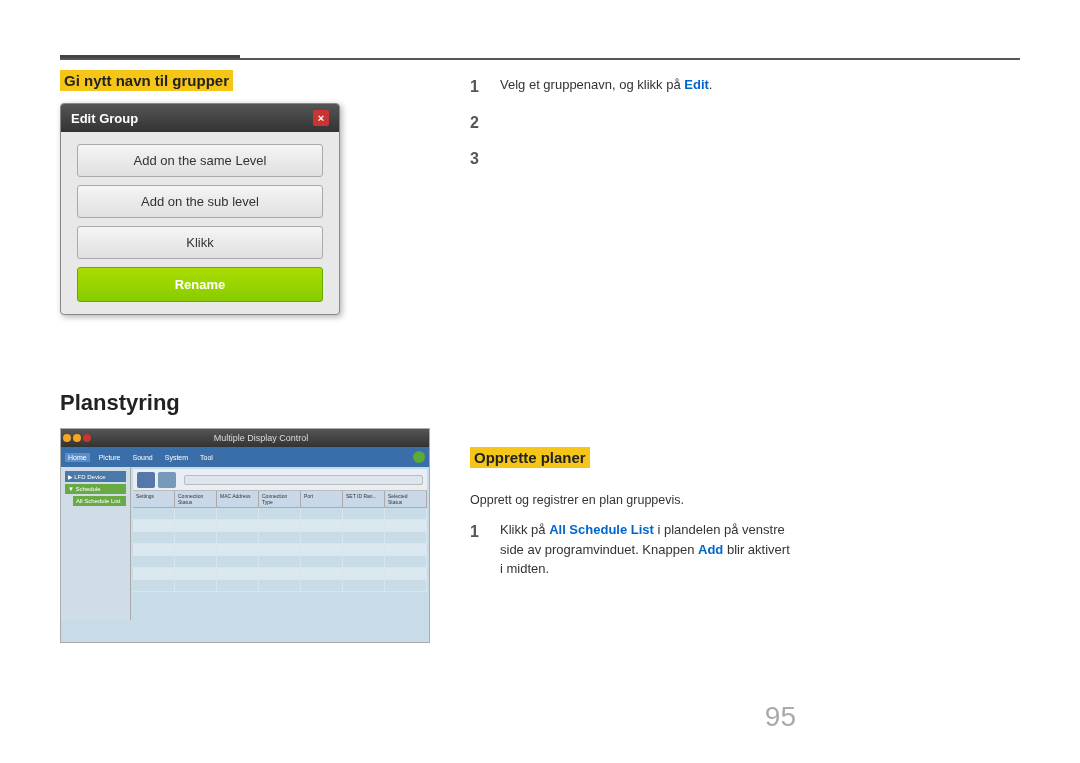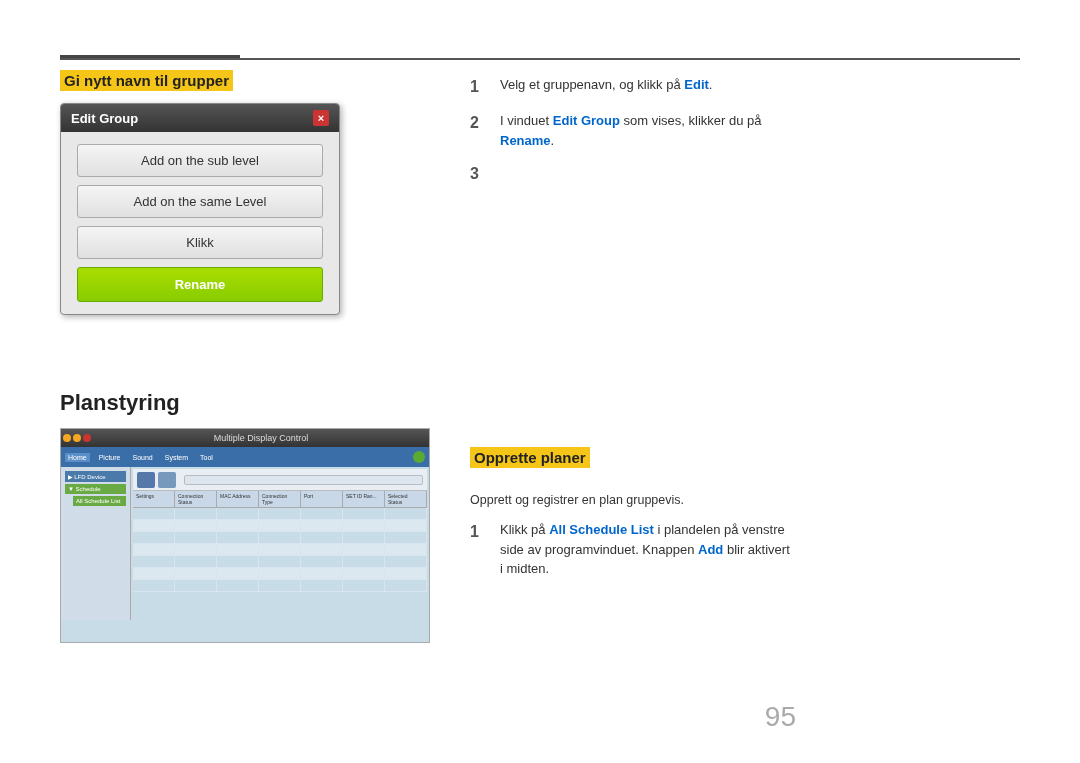--- a/index.html
+++ b/index.html
@@ -370,42 +370,39 @@
 
     <div class="left-column">
       <div class="section-heading">Gi nytt navn til grupper</div>
 
       <div class="dialog-box">
         <div class="dialog-titlebar">
           <span>Edit Group</span>
           <button class="dialog-close-btn">×</button>
         </div>
         <div class="dialog-body">
+          <button class="dialog-btn">Add on the same Level</button>
           <button class="dialog-btn">Add on the sub level</button>
-          <button class="dialog-btn">Add on the same Level</button>
           <button class="dialog-btn">Klikk</button>
           <button class="dialog-btn-green">Rename</button>
         </div>
       </div>
     </div>
 
     <div class="right-column">
 
       <div class="instruction-item">
         <span class="instruction-num">1</span>
         <span>
           <span>Velg et gruppenavn, og klikk på </span><span class="link-text">Edit</span><span>.</span>
         </span>
       </div>
 
       <div class="instruction-item">
         <span class="instruction-num">2</span>
-        <span>
-          <span>I vinduet </span><span class="link-text">Edit Group</span><span> som vises, klikker du på </span><span class="link-text">Rename</span><span>.</span>
-        </span>
       </div>
 
       <div class="instruction-item">
         <span class="instruction-num">3</span>
       </div>
 
     </div>
   </div>
 
   <div class="lower-section">

